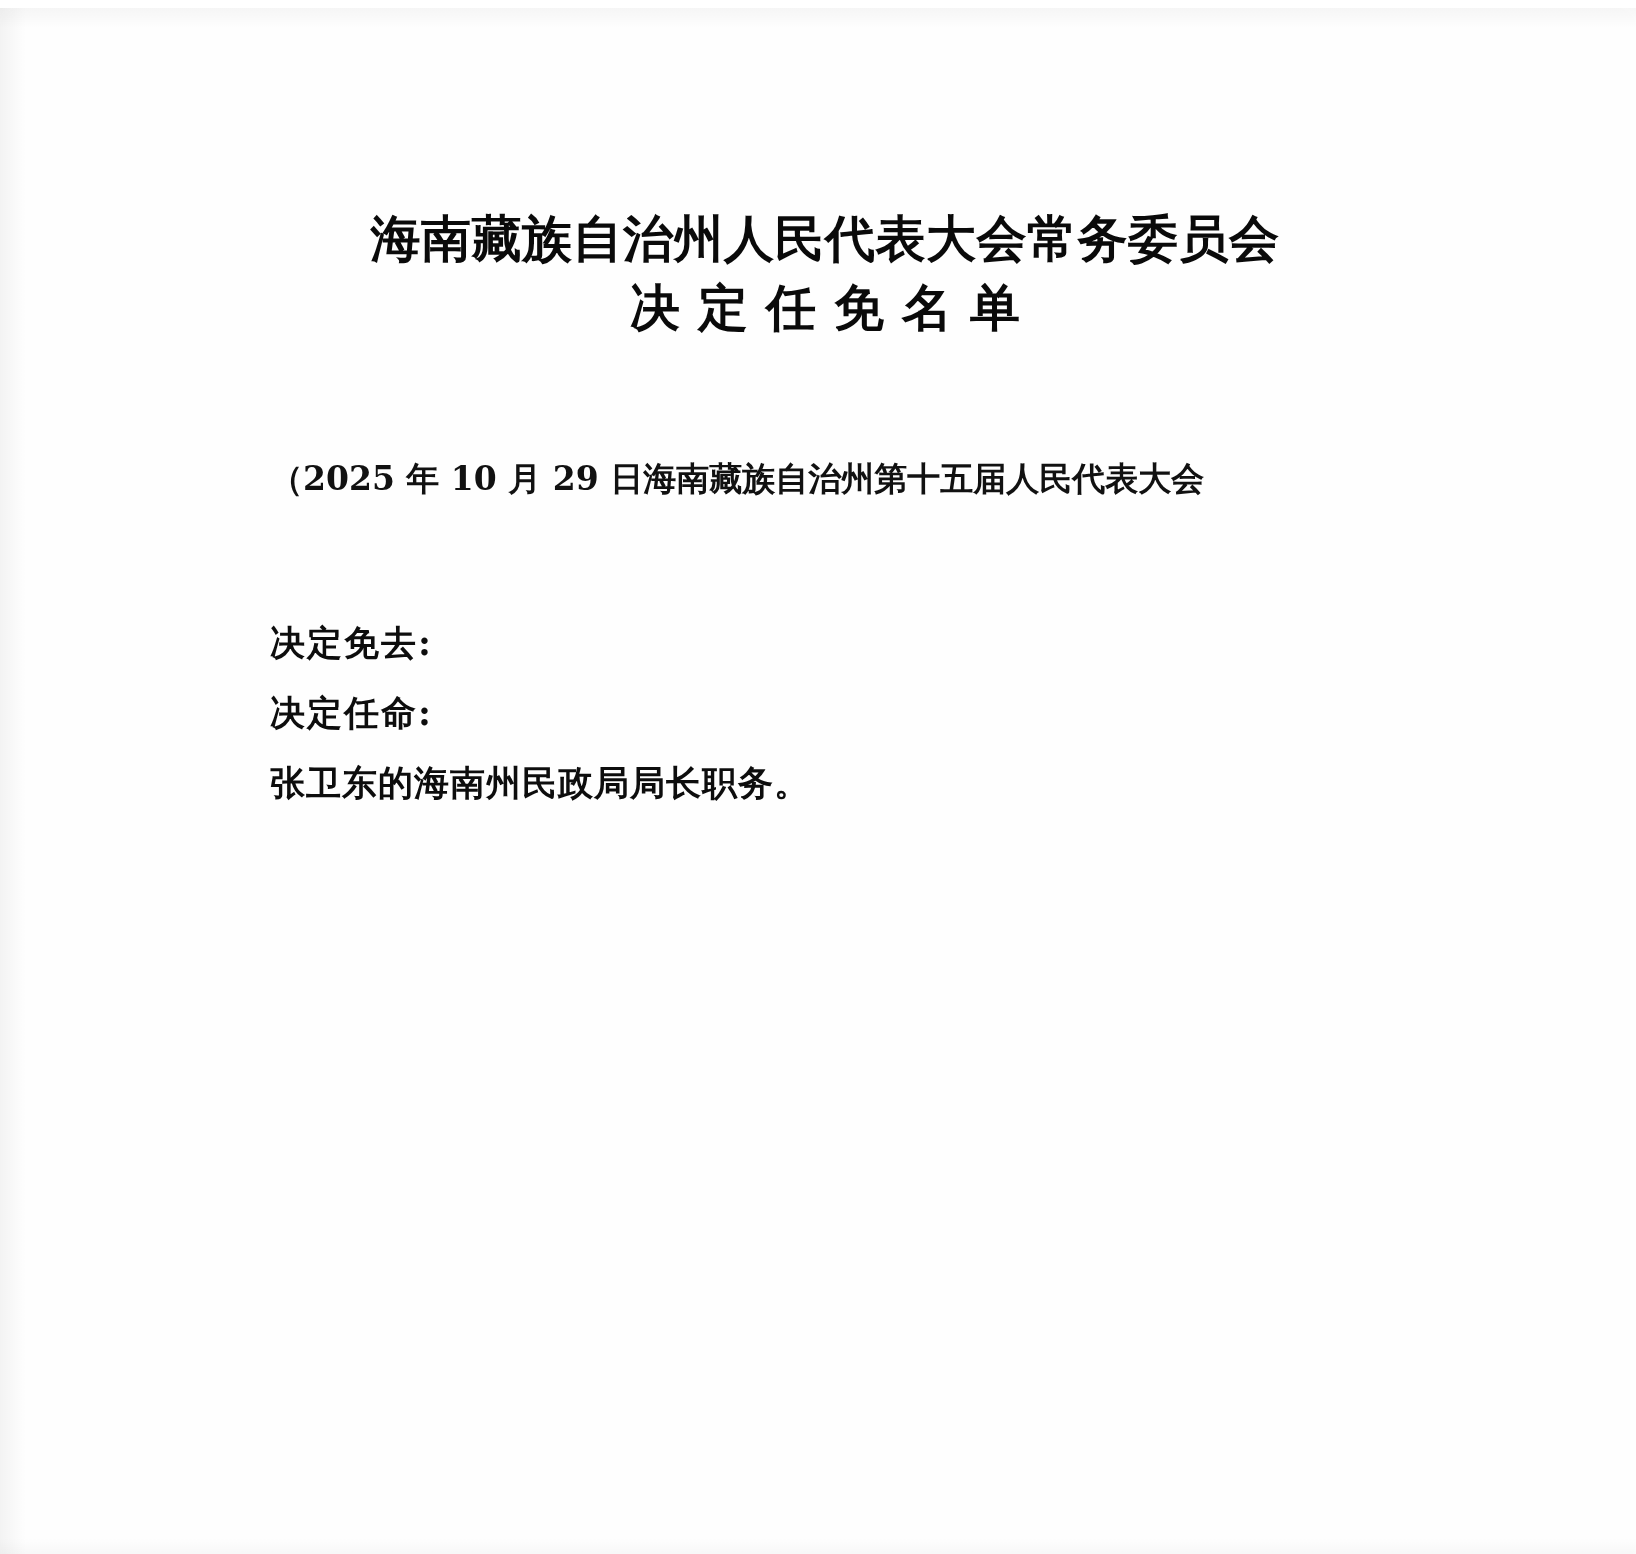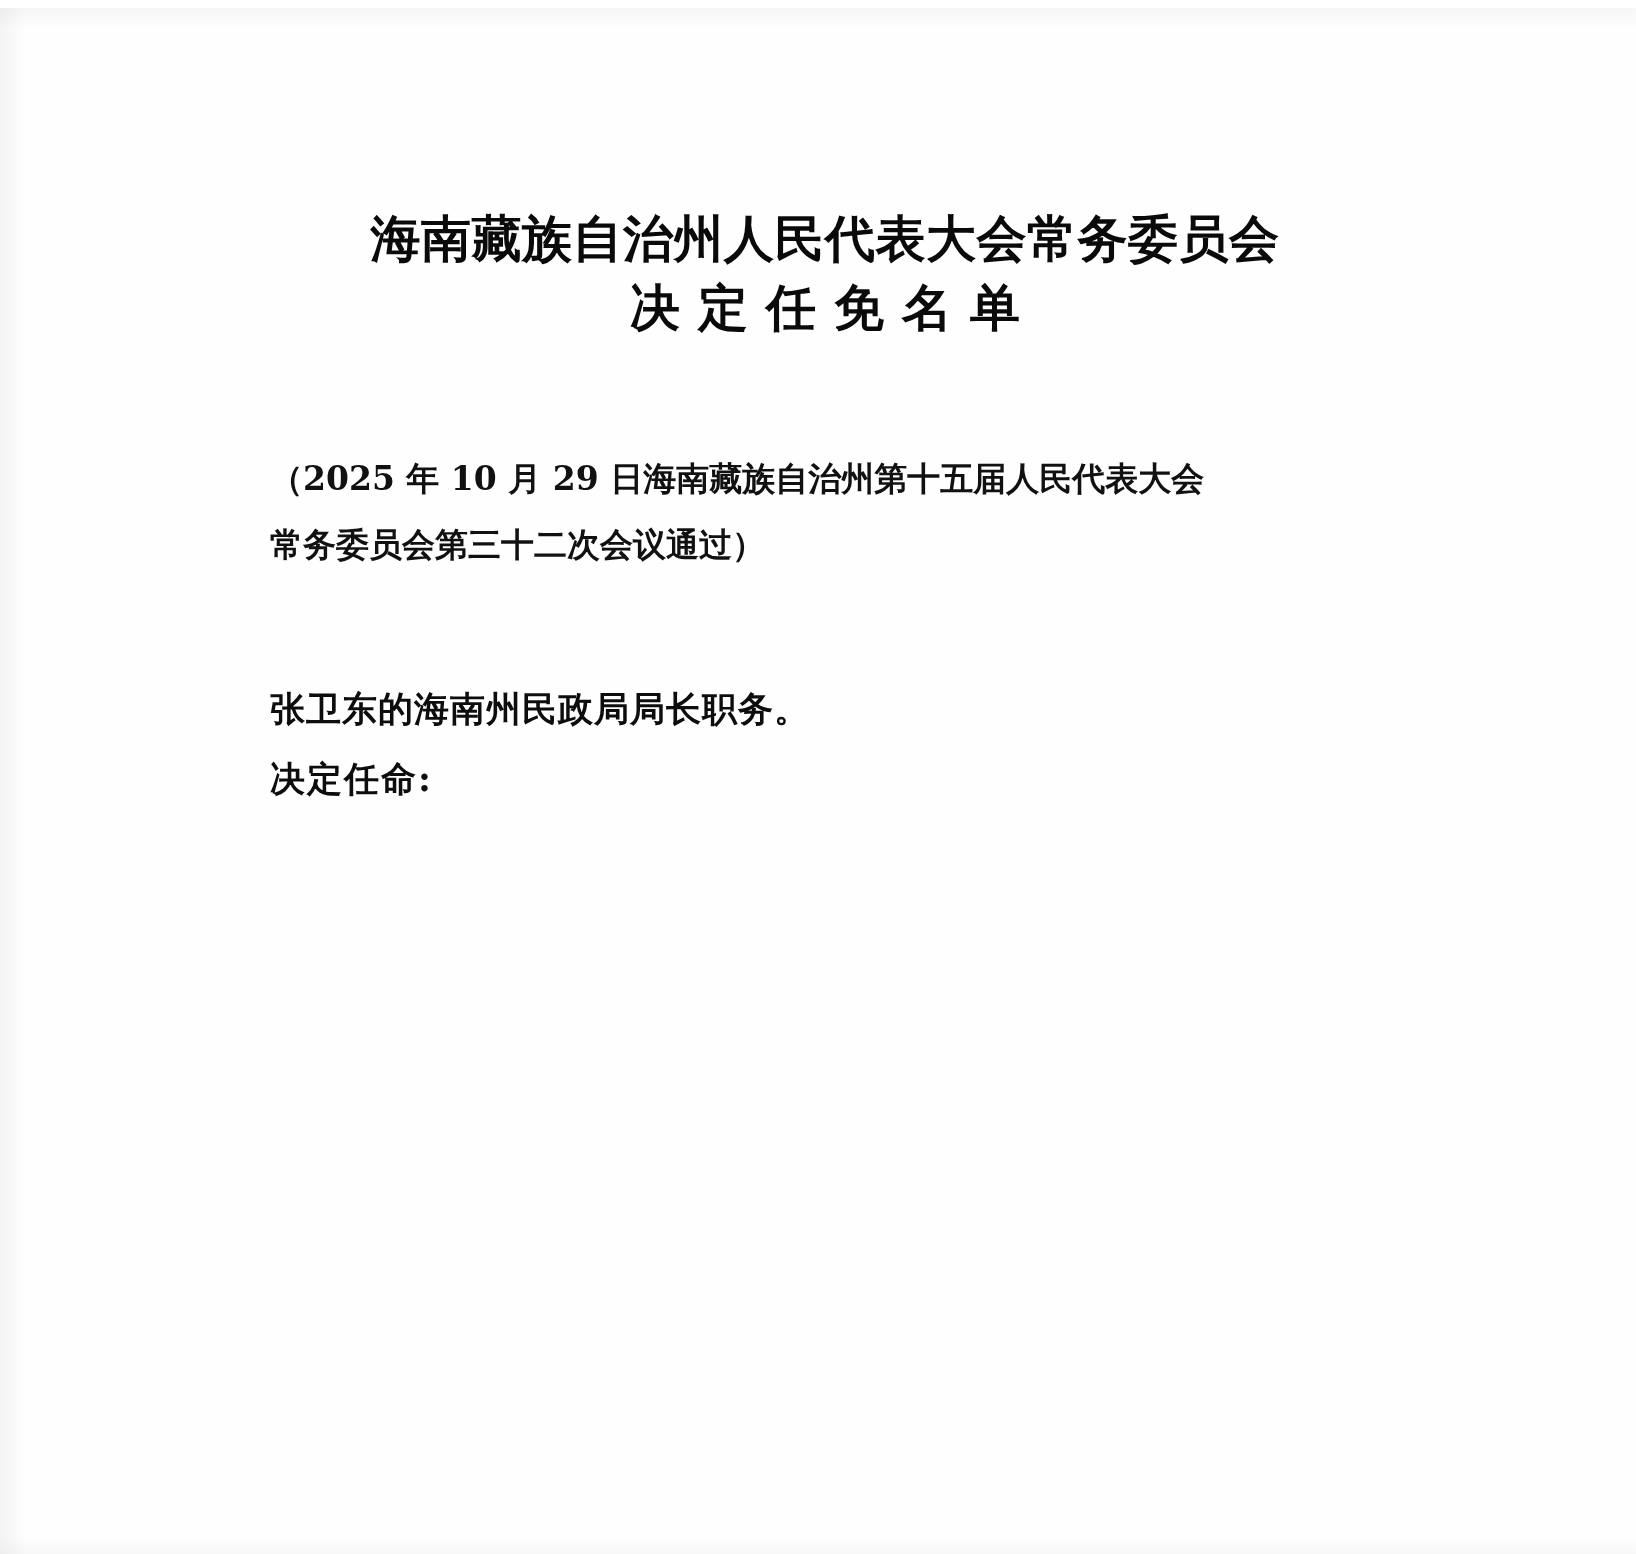--- a/index.html
+++ b/index.html
@@ -112,27 +112,27 @@
   <div class="edge-shadow-bottom"></div>
 
   <div class="content">
 
     <div class="doc-title">海南藏族自治州人民代表大会常务委员会</div>
 
     <div class="doc-title-line2">决定任免名单</div>
 
     <div class="subtitle">
       <span class="sub-line">（2025 年 10 月 29 日海南藏族自治州第十五届人民代表大会</span>
-      <span class="sub-line">常务委员会第三十二次会议通过）</span>
     </div>
 
     <div class="body-block">
 
+      <div class="body-line heading">决定免去:</div>
+
+      <div class="body-line heading">决定任命:</div>
 
       <div class="body-line">张卫东的海南州民政局局长职务。</div>
-
-      <div class="body-line heading">决定任命:</div>
 
 
     </div>
 
   </div>
 </div>
 
 </body></html>

